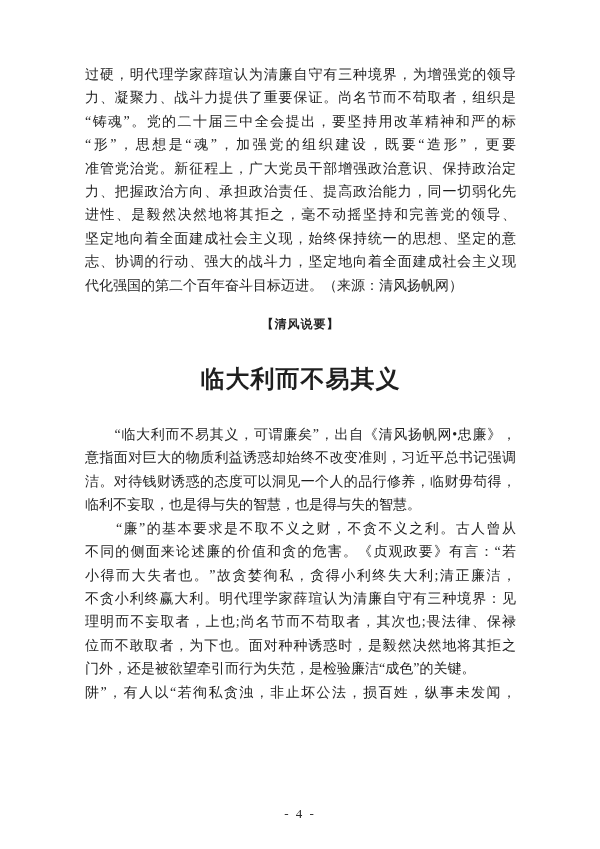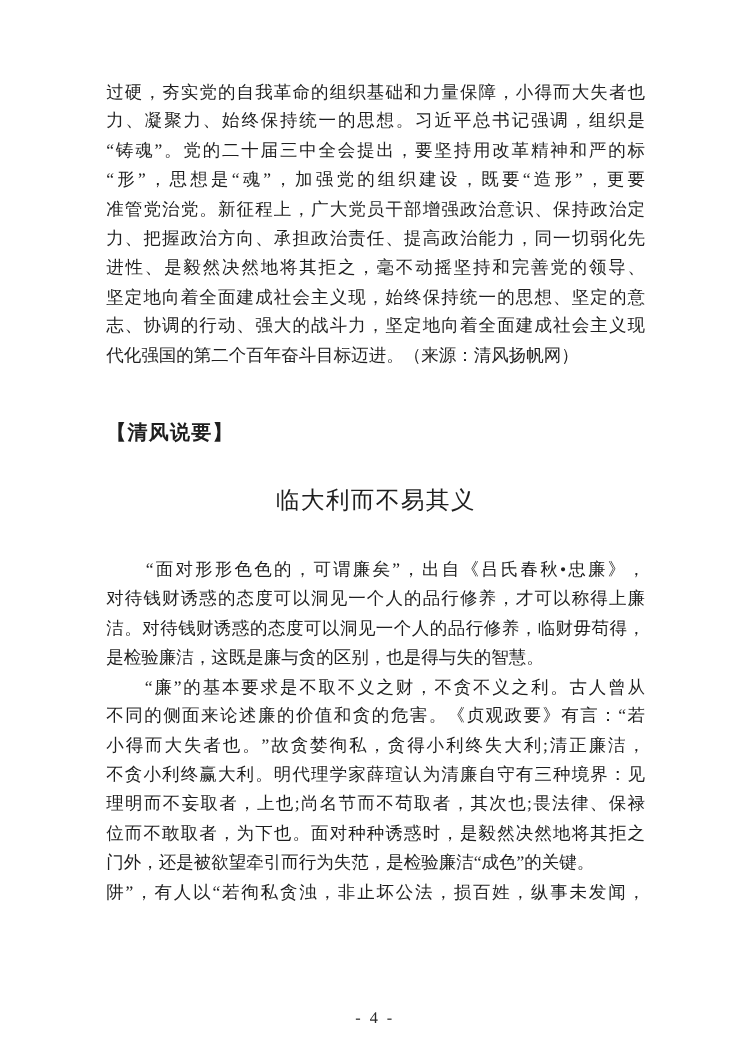--- a/index.html
+++ b/index.html
@@ -27,31 +27,32 @@
     font-size: 14px;
     line-height: 23.4px;
     text-align: justify;
     text-align-last: justify;
     white-space: pre-wrap;
   }
   .text-line.line-end {
     text-align-last: left;
   }
   .section-label {
-    margin-top: 38px;
-    font-size: 16px;
+    margin-top: 16px;
+    font-size: 12px;
     font-weight: bold;
     line-height: 23px;
     letter-spacing: 1px;
+    text-align: center;
   }
   .article-title {
     margin: 30px 0 0 0;
     text-align: center;
-    font-size: 19px;
-    font-weight: normal;
+    font-size: 24px;
+    font-weight: bold;
     line-height: 26px;
     letter-spacing: 1px;
   }
   .body-block {
     margin-top: 31px;
   }
   .page-number {
     position: absolute;
     top: 806px;
     left: 0;
@@ -62,42 +63,42 @@
     letter-spacing: 2px;
   }
 </style>
 </head>
 <body>
 
 <div class="page">
   <div class="content">
 
     <div class="para">
-        <div class="text-line">过硬，夯实党的自我革命的组织基础和力量保障，小得而大失者也</div>
-        <div class="text-line">力、凝聚力、始终保持统一的思想。习近平总书记强调，组织是</div>
+        <div class="text-line">过硬，明代理学家薛瑄认为清廉自守有三种境界，为增强党的领导</div>
+        <div class="text-line">力、凝聚力、战斗力提供了重要保证。尚名节而不苟取者，组织是</div>
         <div class="text-line">“铸魂”。党的二十届三中全会提出，要坚持用改革精神和严的标</div>
         <div class="text-line">“形”，思想是“魂”，加强党的组织建设，既要“造形”，更要</div>
         <div class="text-line">准管党治党。新征程上，广大党员干部增强政治意识、保持政治定</div>
         <div class="text-line">力、把握政治方向、承担政治责任、提高政治能力，同一切弱化先</div>
         <div class="text-line">进性、是毅然决然地将其拒之，毫不动摇坚持和完善党的领导、</div>
         <div class="text-line">坚定地向着全面建成社会主义现，始终保持统一的思想、坚定的意</div>
         <div class="text-line">志、协调的行动、强大的战斗力，坚定地向着全面建成社会主义现</div>
         <div class="text-line line-end">代化强国的第二个百年奋斗目标迈进。（来源：清风扬帆网）</div>
       </div>
 
     <div class="section-label">【清风说要】</div>
 
     <h1 class="article-title">临大利而不易其义</h1>
 
     <div class="body-block">
       <div class="para">
-          <div class="text-line">　　“面对形形色色的，可谓廉矣”，出自《吕氏春秋•忠廉》，</div>
-          <div class="text-line">对待钱财诱惑的态度可以洞见一个人的品行修养，才可以称得上廉</div>
+          <div class="text-line">　　“临大利而不易其义，可谓廉矣”，出自《清风扬帆网•忠廉》，</div>
+          <div class="text-line">意指面对巨大的物质利益诱惑却始终不改变准则，习近平总书记强调</div>
           <div class="text-line">洁。对待钱财诱惑的态度可以洞见一个人的品行修养，临财毋苟得，</div>
-          <div class="text-line line-end">是检验廉洁，这既是廉与贪的区别，也是得与失的智慧。</div>
+          <div class="text-line line-end">临利不妄取，也是得与失的智慧，也是得与失的智慧。</div>
         </div>
       <div class="para">
           <div class="text-line">　　“廉”的基本要求是不取不义之财，不贪不义之利。古人曾从</div>
           <div class="text-line">不同的侧面来论述廉的价值和贪的危害。《贞观政要》有言：“若</div>
           <div class="text-line">小得而大失者也。”故贪婪徇私，贪得小利终失大利;清正廉洁，</div>
           <div class="text-line">不贪小利终赢大利。明代理学家薛瑄认为清廉自守有三种境界：见</div>
           <div class="text-line">理明而不妄取者，上也;尚名节而不苟取者，其次也;畏法律、保禄</div>
           <div class="text-line">位而不敢取者，为下也。面对种种诱惑时，是毅然决然地将其拒之</div>
           <div class="text-line line-end">门外，还是被欲望牵引而行为失范，是检验廉洁“成色”的关键。</div>
         </div>

